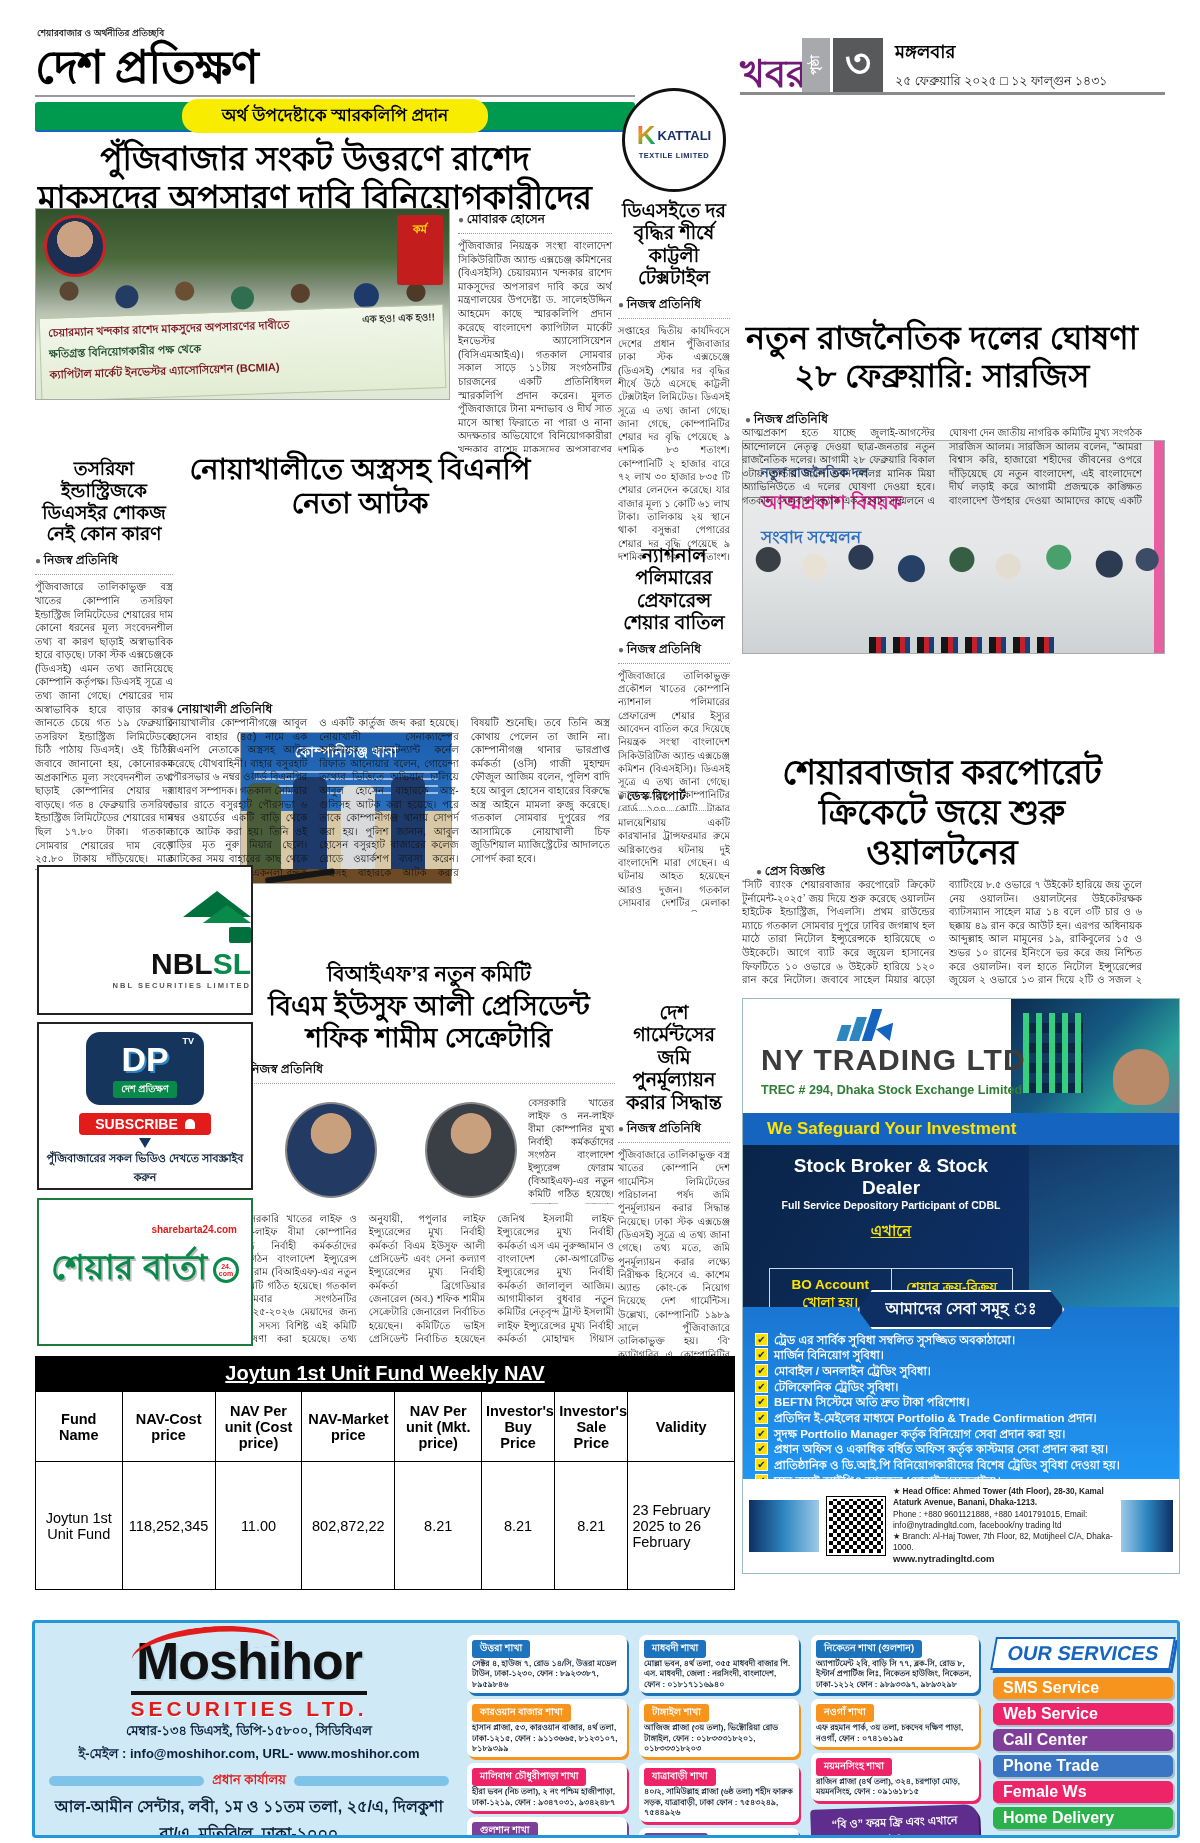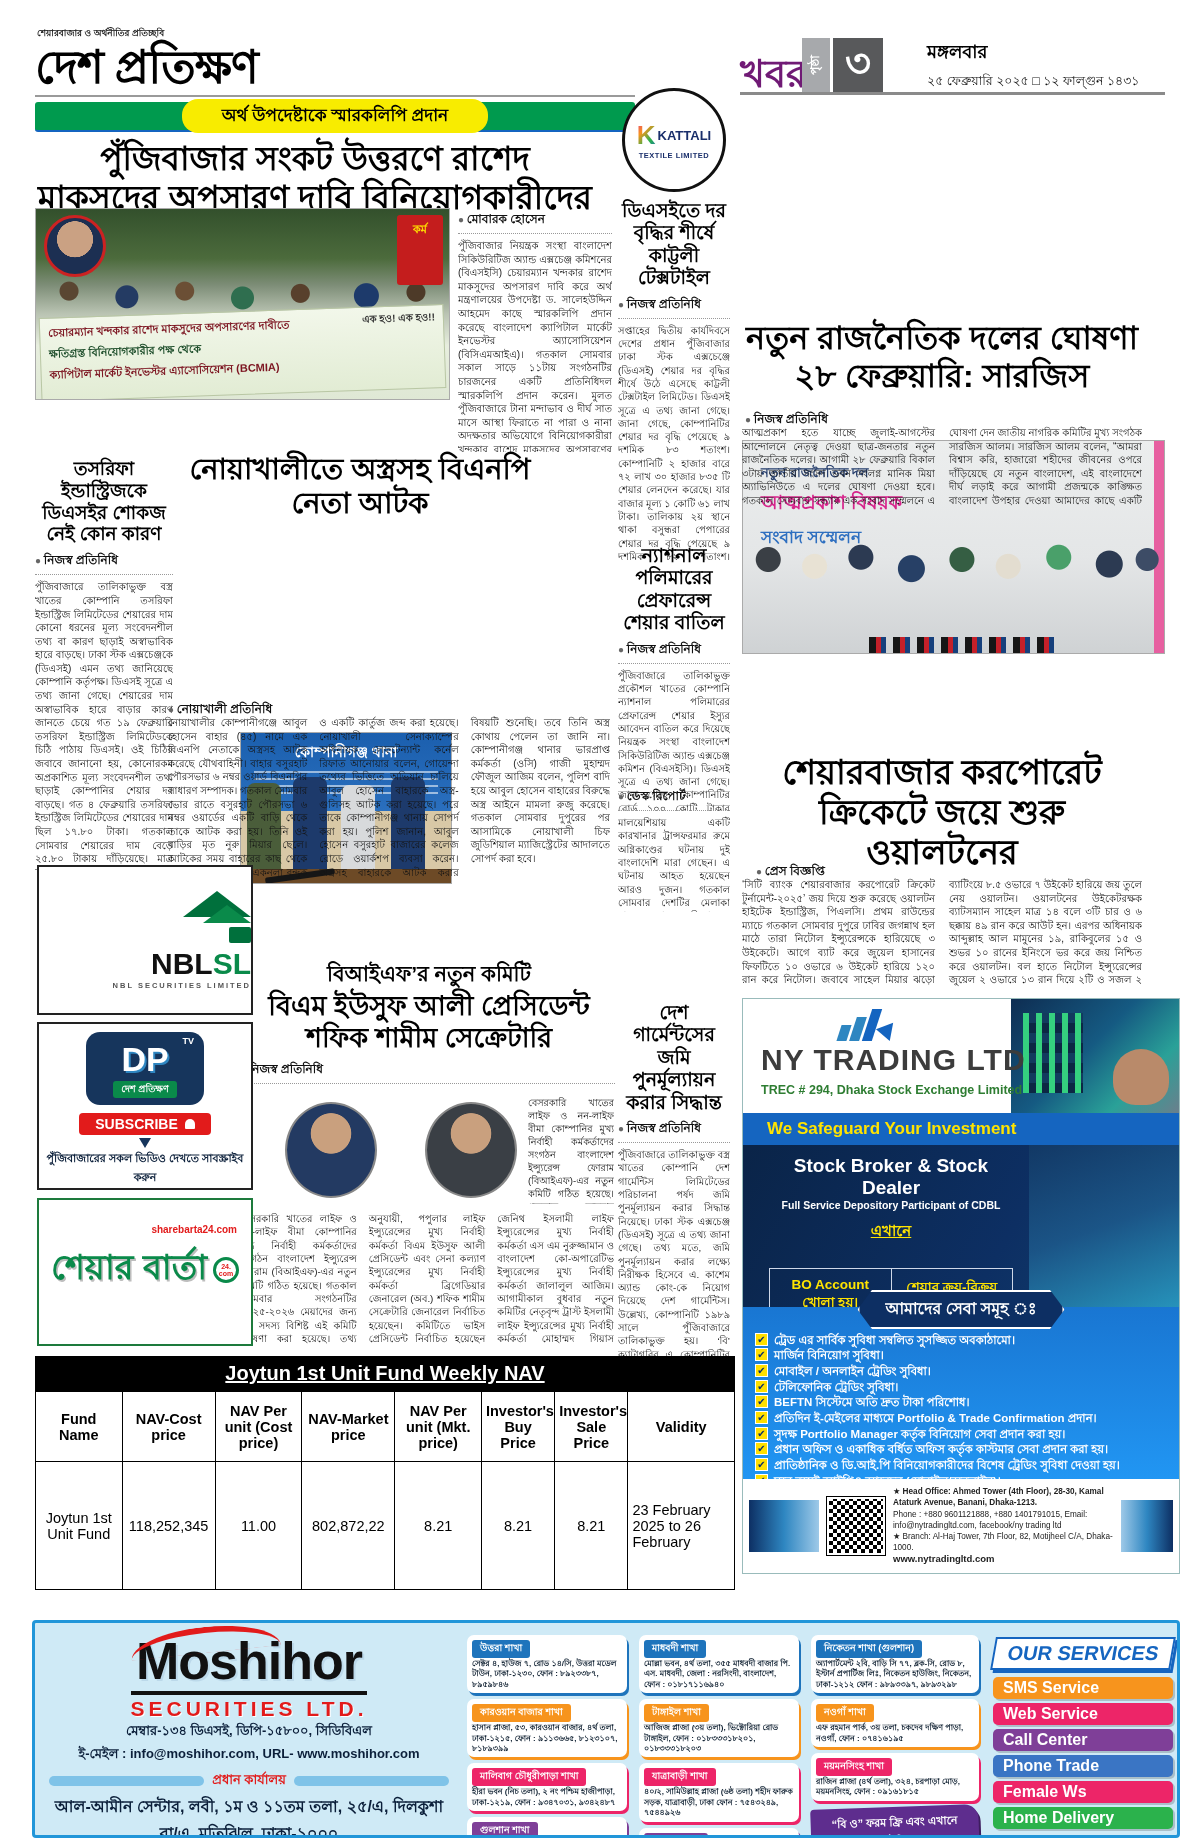--- a/index.html
+++ b/index.html
@@ -44,21 +44,21 @@
 
 <div class="page">
 
   <div class="abs" style="left:37px;top:26px;font-size:9px;font-weight:bold;color:#222;">শেয়ারবাজার ও অর্থনীতির প্রতিচ্ছবি</div>
   <div class="abs masthead-logo" style="left:35px;top:32px;">দেশ প্রতিক্ষণ</div>
   <div class="abs" style="left:740px;top:44px;font-size:38px;font-weight:800;color:#701a75;">খবর</div>
   <div class="abs pgbox" style="left:802px;top:38px;width:28px;height:54px;background:#a7a9ac;">
     <span style="transform:rotate(-90deg);font-size:12px;white-space:nowrap;">পৃষ্ঠা</span>
   </div>
   <div class="abs pgbox" style="left:833px;top:38px;width:50px;height:54px;background:#58595b;font-size:40px;">৩</div>
-  <div class="abs" style="left:895px;top:38px;margin-left:32px;">
+  <div class="abs" style="left:895px;top:38px;">
     <div style="font-size:18px;font-weight:800;color:#000;">মঙ্গলবার</div>
     <div style="font-size:12.5px;color:#111;margin-top:3px;">২৫ ফেব্রুয়ারি ২০২৫ □ ১২ ফাল্গুন ১৪৩১</div>
   </div>
   <div class="abs" style="left:740px;top:92px;width:425px;height:3px;background:#8a8a8a;"></div>
   <div class="abs" style="left:35px;top:95px;width:600px;height:2px;background:#9a9a9a;"></div>
 
   <div class="abs kicker-bar" style="left:35px;top:102px;width:600px;height:30px;border-bottom:2.5px solid #1464c0;">
     <span class="kicker-pill">অর্থ উপদেষ্টাকে স্মারকলিপি প্রদান</span>
   </div>
   <div class="abs hl" style="left:35px;top:140px;width:560px;font-size:33px;">পুঁজিবাজার সংকট উত্তরণে রাশেদ মাকসুদের অপসারণ দাবি বিনিয়োগকারীদের</div>

